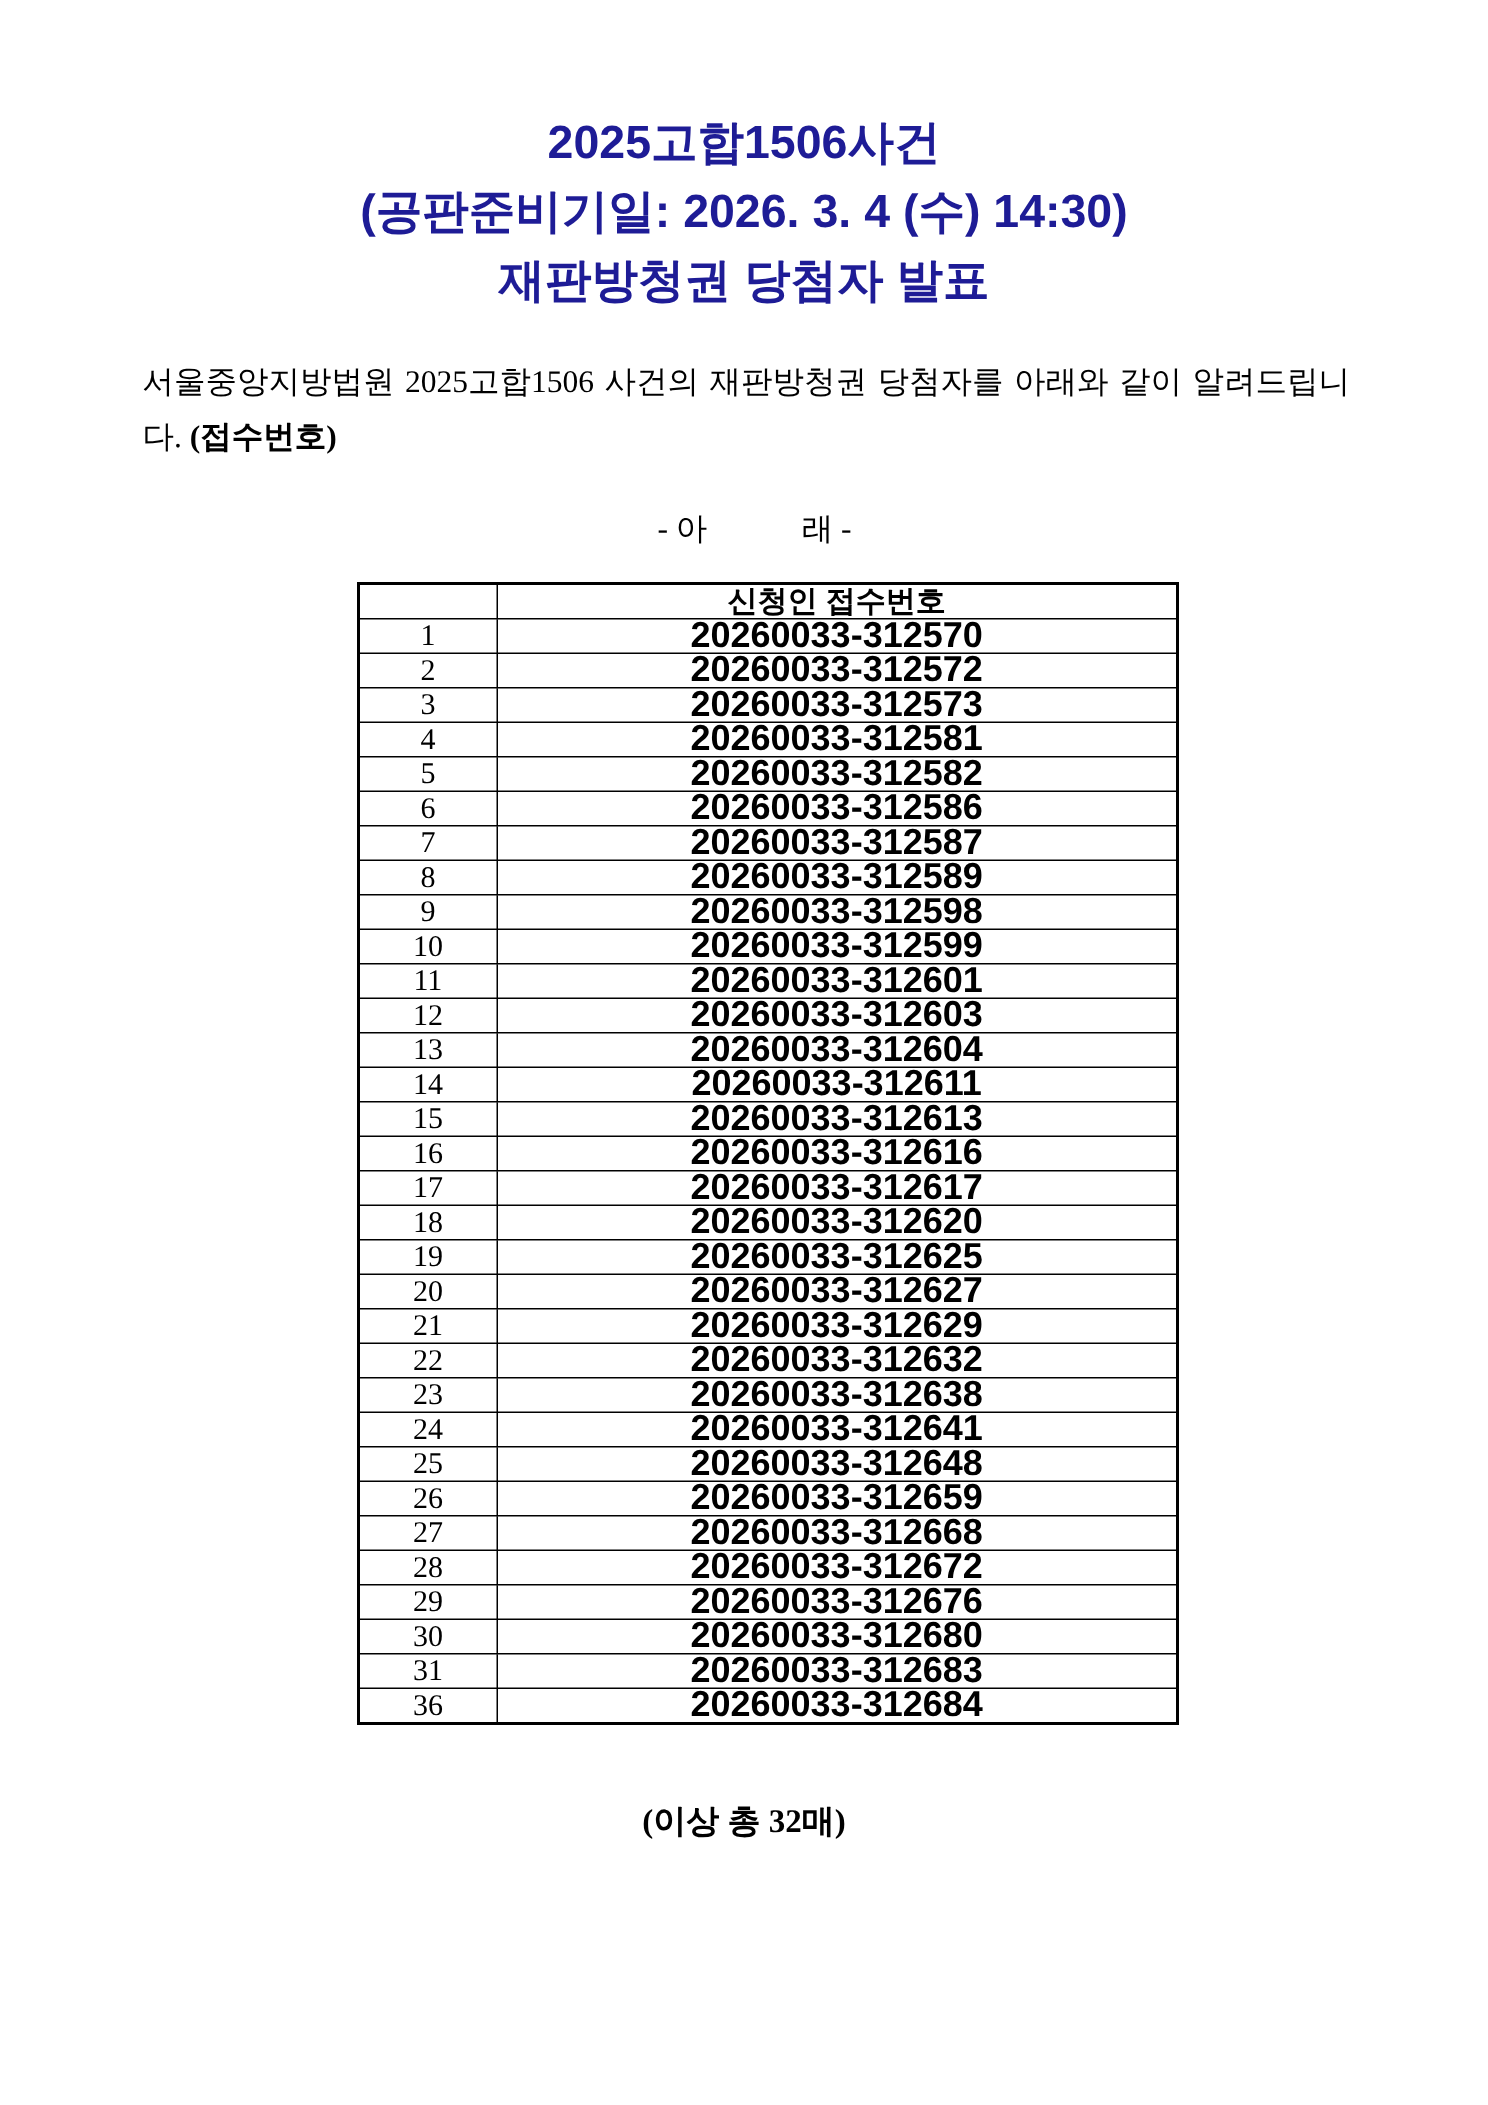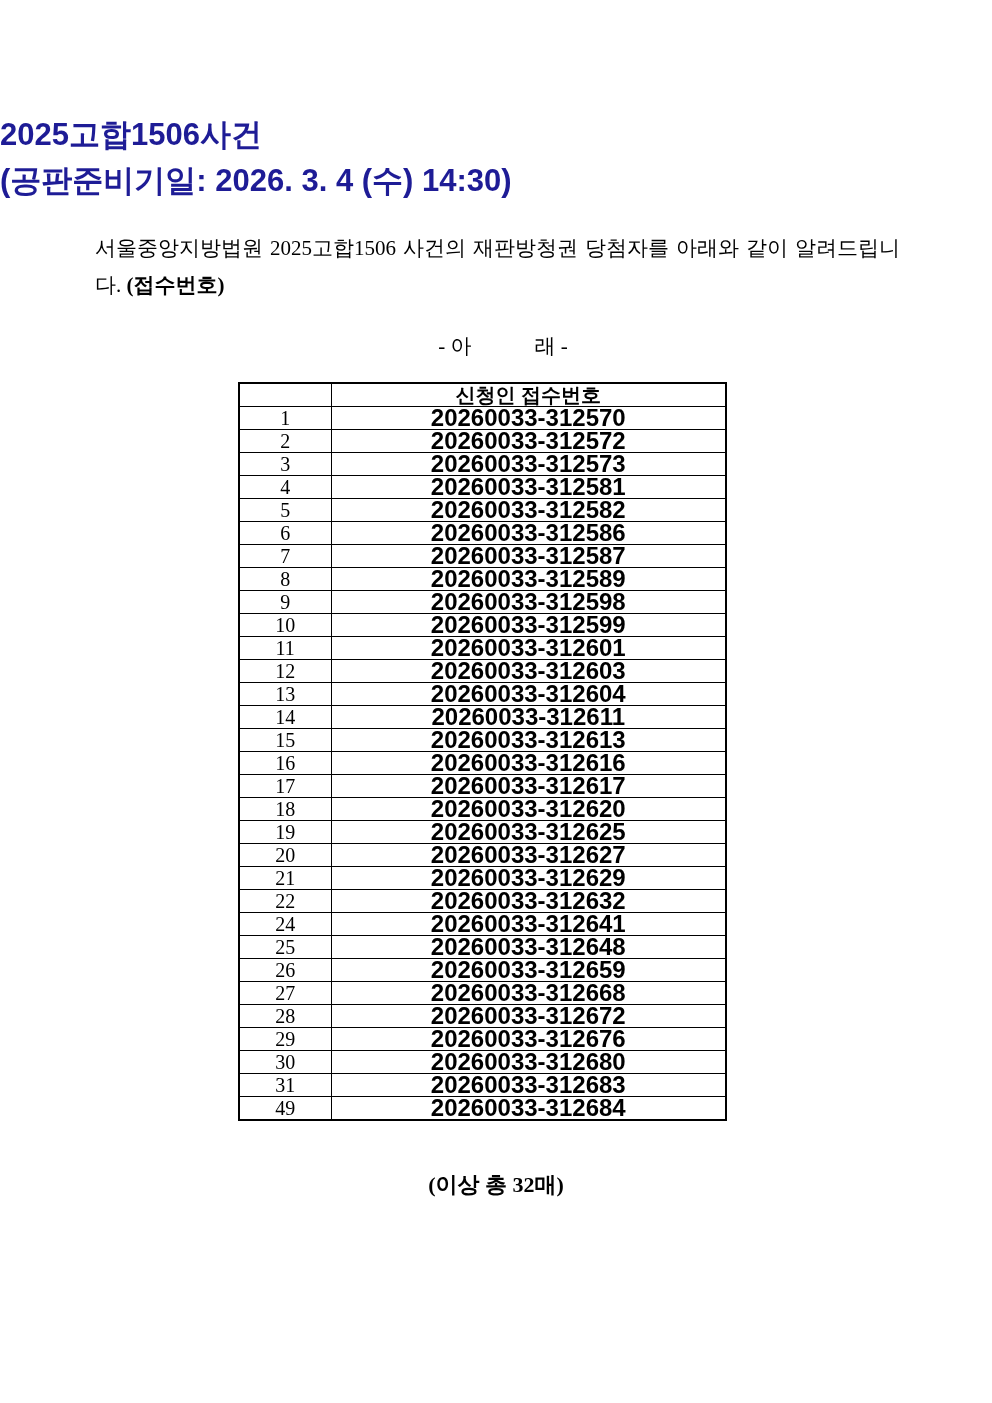--- a/index.html
+++ b/index.html
@@ -5,21 +5,22 @@
   html, body { margin: 0; padding: 0; }
   body {
     width: 992px; height: 1403px;
     background: #ffffff; color: #000000;
     font-family: "Liberation Serif", serif;
     overflow: hidden;
   }
   .page { width: 992px; height: 1403px; position: relative; }
 
   .title-block {
-    padding-top: 112px;
+    padding-top: 72px;
+    text-align: center;
     color: #1e1c96;
     font-family: "Liberation Sans", sans-serif;
     font-weight: bold;
     font-size: 31px;
     line-height: 46px;
     letter-spacing: 0px;
   }
 
   .body-par {
     margin: 26px 92px 0 95px;
@@ -33,21 +34,21 @@
     margin-top: 28px;
     text-align: center;
     font-size: 21px;
     white-space: pre;
     padding-left: 14px;
   }
 
   table.winners {
     border-collapse: collapse;
     table-layout: fixed;
-    width: 489px;
+    width: 548px;
     margin: 22px 0 0 238px;
     border: 2px solid #000;
   }
   table.winners th, table.winners td {
     border: 1px solid #000;
     padding: 0;
     height: 22px;
     line-height: 22px;
     text-align: center;
     vertical-align: middle;
@@ -78,20 +79,21 @@
   }
 </style>
 </head>
 <body>
 
 <div class="page">
 
   <div class="title-block">
     <div>2025고합1506사건</div>
     <div>(공판준비기일: 2026. 3. 4 (수) 14:30)</div>
+    <div>재판방청권 당첨자 발표</div>
   </div>
 
   <p class="body-par"><span>서울중앙지방법원 2025고합1506 사건의 재판방청권 당첨자를 아래와 같이 알려드립니다. </span><span class="bold-note">(접수번호)</span></p>
 
   <div class="below-line">- 아            래 -</div>
 
   <table class="winners">
     <colgroup>
       <col class="c-no">
       <col class="c-receipt">
@@ -185,20 +187,24 @@
         </tr>
         <tr>
           <td class="col-no">21</td>
           <td class="col-receipt">20260033-312629</td>
         </tr>
         <tr>
           <td class="col-no">22</td>
           <td class="col-receipt">20260033-312632</td>
         </tr>
         <tr>
+          <td class="col-no">23</td>
+          <td class="col-receipt">20260033-312638</td>
+        </tr>
+        <tr>
           <td class="col-no">24</td>
           <td class="col-receipt">20260033-312641</td>
         </tr>
         <tr>
           <td class="col-no">25</td>
           <td class="col-receipt">20260033-312648</td>
         </tr>
         <tr>
           <td class="col-no">26</td>
           <td class="col-receipt">20260033-312659</td>
@@ -217,21 +223,21 @@
         </tr>
         <tr>
           <td class="col-no">30</td>
           <td class="col-receipt">20260033-312680</td>
         </tr>
         <tr>
           <td class="col-no">31</td>
           <td class="col-receipt">20260033-312683</td>
         </tr>
         <tr>
-          <td class="col-no">49</td>
+          <td class="col-no">36</td>
           <td class="col-receipt">20260033-312684</td>
         </tr>
       </tbody>
   </table>
 
   <div class="footer-note">(이상 총 32매)</div>
 
 </div>
 
 </body></html>

